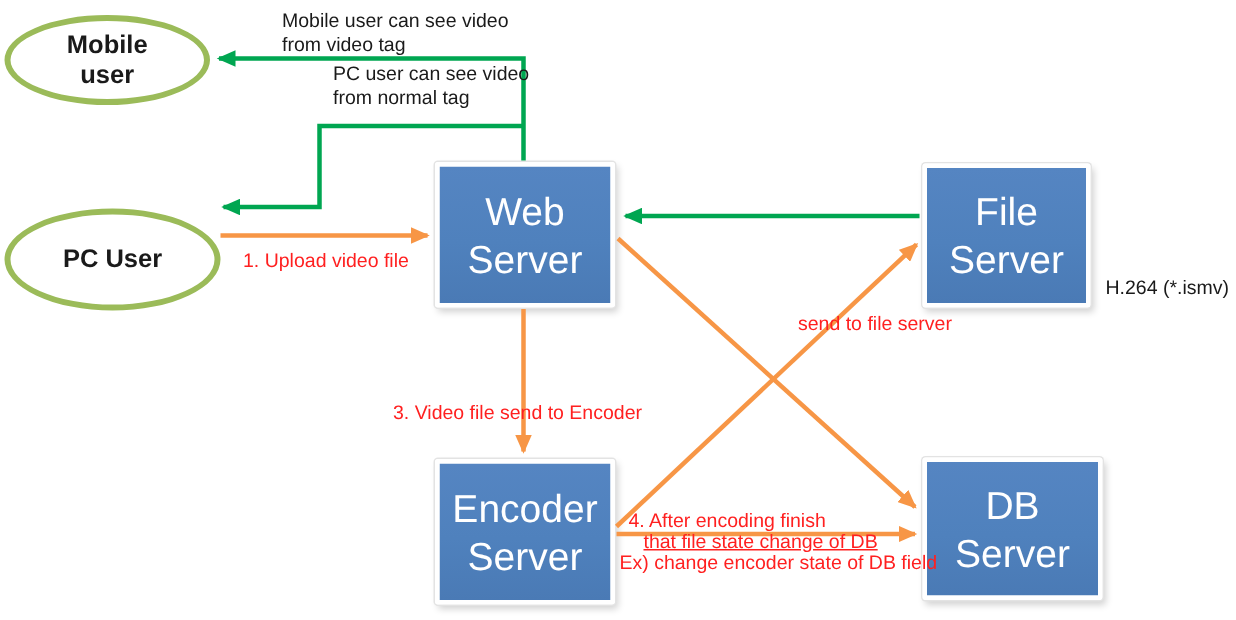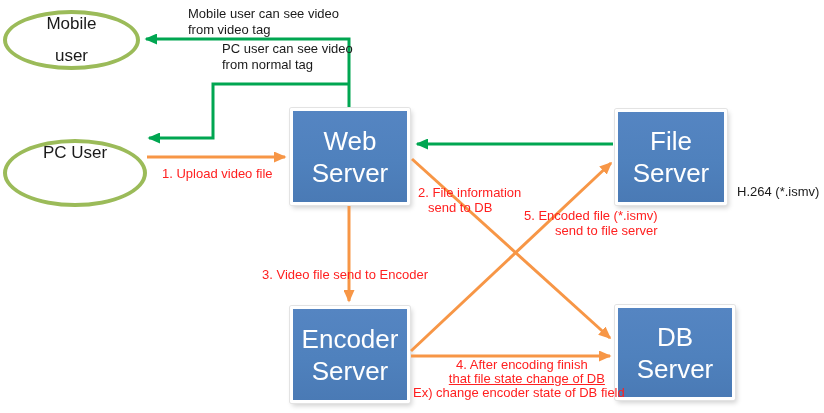--- a/index.html
+++ b/index.html
@@ -22,25 +22,26 @@
     font-size:26px;line-height:32px;
     text-align:left;
     box-sizing:border-box;
   }
   
   .node-ellipse{
     position:absolute;
     background:#ffffff;
     border:4px solid #9bbb59;
     border-radius:50%;
-    display:flex;flex-direction:column;justify-content:space-between;align-items:center;
+    display:flex;flex-direction:column;justify-content:center;align-items:center;
     font-size:17px;line-height:20px;
     color:#1a1a1a;
     text-align:center;
     box-sizing:border-box;
+    font-weight:bold;
   }
   
   .ann{
     position:absolute;
     font-size:13px;line-height:16px;
     white-space:nowrap;
   }
   .ann .ln{display:block;}
   .ann.black{color:#1a1a1a;}
   .ann.red{color:#ff2020;line-height:15px;}
@@ -121,33 +122,28 @@
   </div>
 
   <div class="ann black" style="left:737px;top:184px;">
     <span class="ln">H.264 (*.ismv)</span>
   </div>
 
   <div class="ann red" style="left:162px;top:166px;">
     <span class="ln">1. Upload video file</span>
   </div>
 
-  <div class="ann red" style="left:418px;top:185px;">
-    <span class="ln">2. File information</span>
-    <span class="ln ind10">send to DB</span>
-  </div>
 
   <div class="ann red" style="left:262px;top:267px;">
     <span class="ln">3. Video file send to Encoder</span>
   </div>
 
-  <div class="ann red tight" style="left:413px;top:358px;text-align:center;">
+  <div class="ann red tight" style="left:413px;top:340px;">
     <span class="ln ind6">4. After encoding finish</span>
     <span class="ln ind16">that file state change of DB</span>
     <span class="ln">Ex) change encoder state of DB field</span>
   </div>
 
   <div class="ann red" style="left:524px;top:208px;">
-    <span class="ln">5. Encoded file (*.ismv)</span>
     <span class="ln ind8">send to file server</span>
   </div>
 
 </div>
 
 </body></html>

